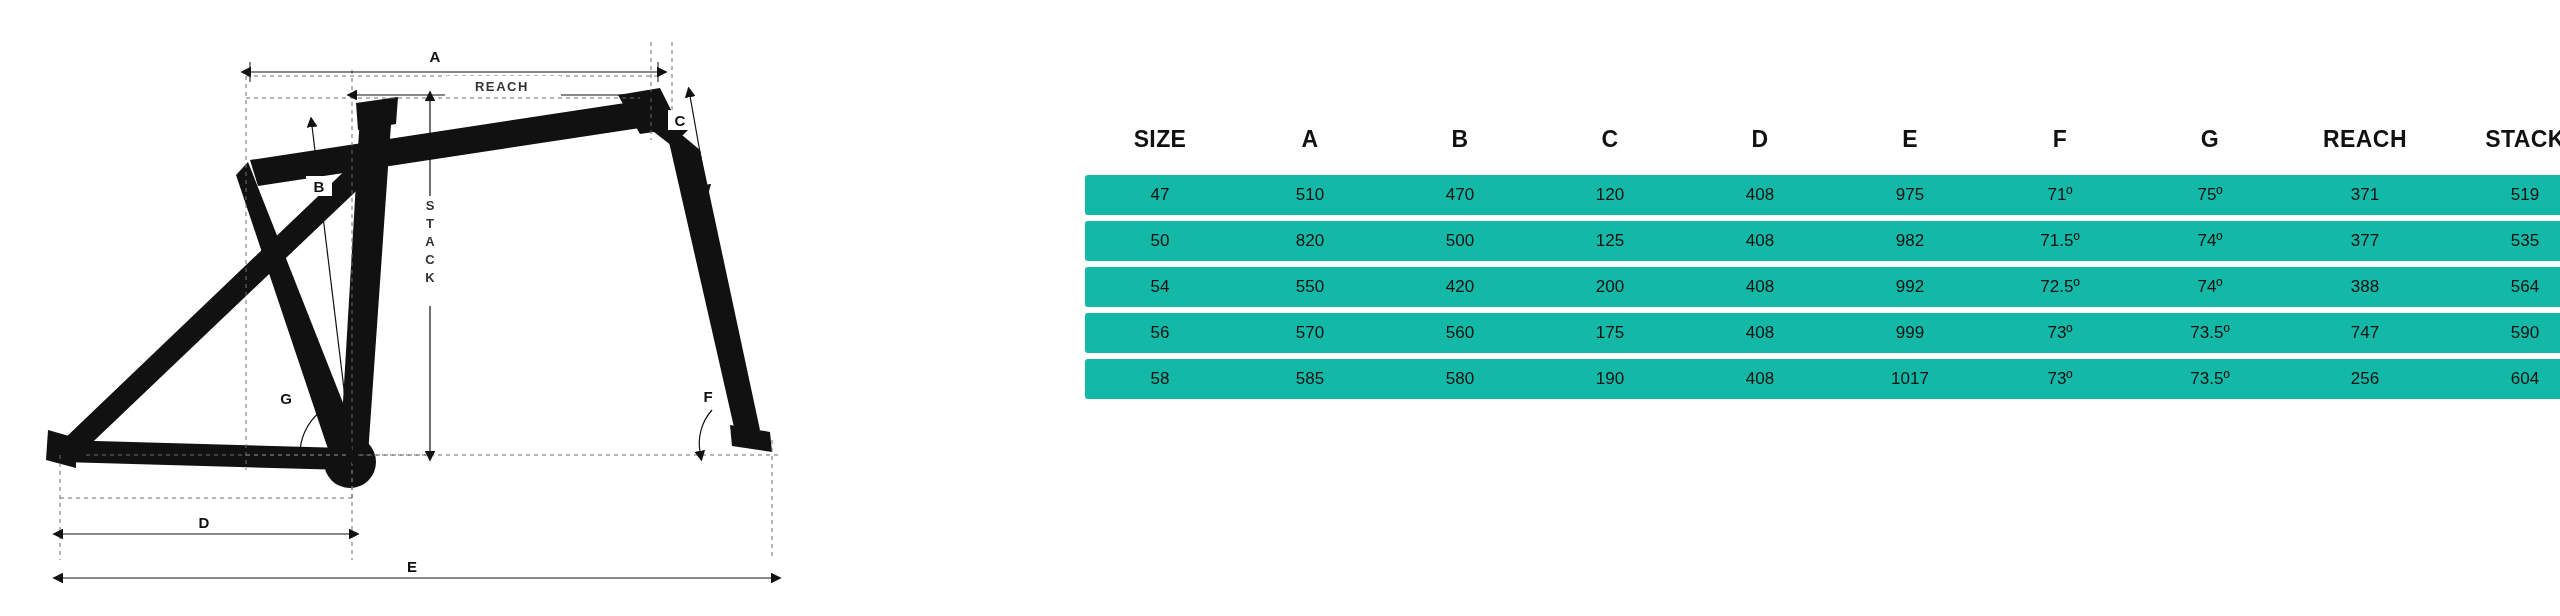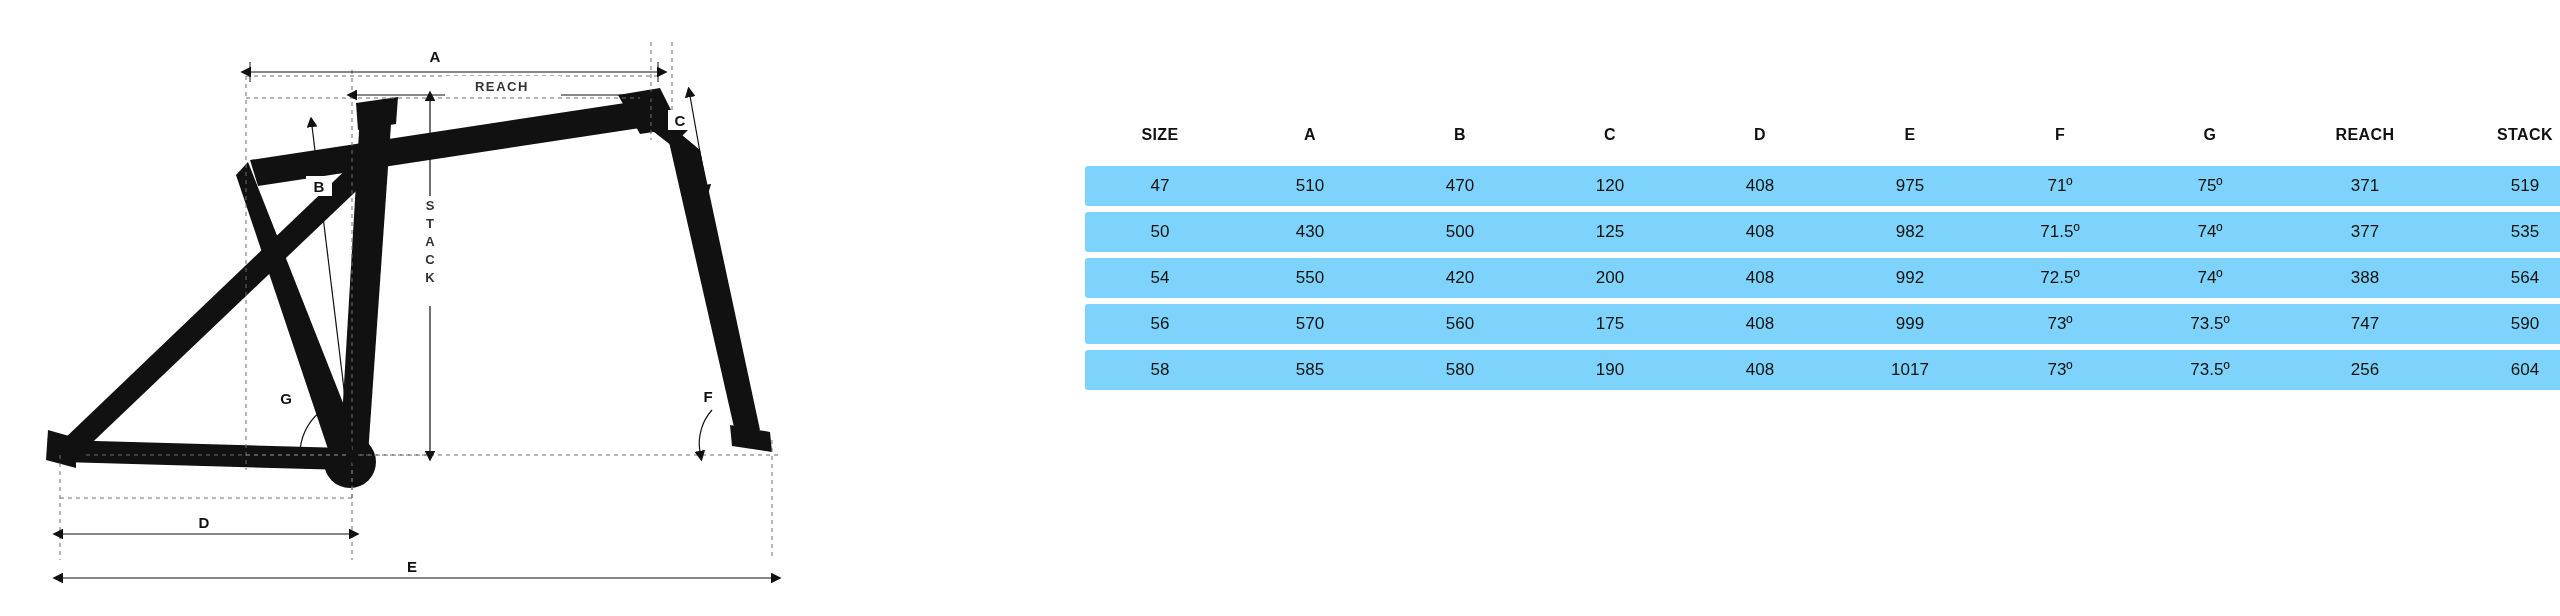--- a/index.html
+++ b/index.html
@@ -47,33 +47,33 @@
     margin: 0 0 36px 15px;
     white-space: nowrap;
   }
   table.geo {
     border-collapse: separate;
     border-spacing: 0 6px;
     width: 1420px;
     table-layout: fixed;
   }
   table.geo th {
-    font-size: 16px;
+    font-size: 23px;
     font-weight: bold;
     color: #111111;
     text-align: center;
     padding: 0 0 16px 0;
     letter-spacing: 0.4px;
   }
   table.geo td {
     font-size: 17px;
     color: #111111;
     text-align: center;
     height: 38px;
-    background: #7dd3fc;
+    background: #14b8a6;
     font-weight: normal;
   }
   table.geo tbody tr td:first-child {
     border-top-left-radius: 3px;
     border-bottom-left-radius: 3px;
   }
   table.geo tbody tr td:last-child {
     border-top-right-radius: 3px;
     border-bottom-right-radius: 3px;
   }
@@ -269,21 +269,21 @@
           <td>120</td>
           <td>408</td>
           <td>975</td>
           <td>71º</td>
           <td>75º</td>
           <td>371</td>
           <td>519</td>
         </tr>
         <tr>
           <td>50</td>
-          <td>430</td>
+          <td>820</td>
           <td>500</td>
           <td>125</td>
           <td>408</td>
           <td>982</td>
           <td>71.5º</td>
           <td>74º</td>
           <td>377</td>
           <td>535</td>
         </tr>
         <tr>

